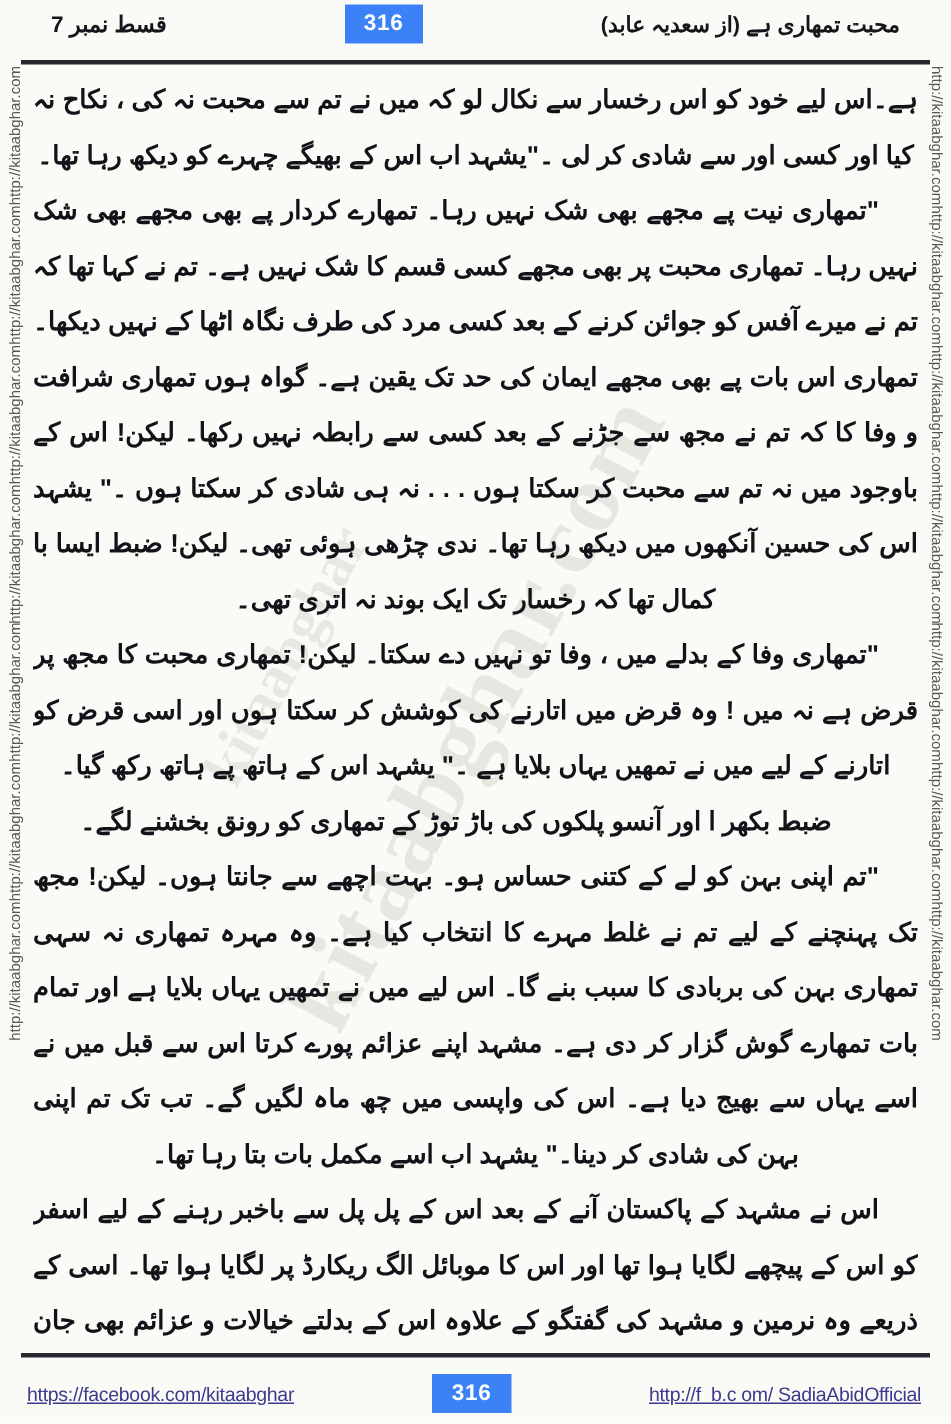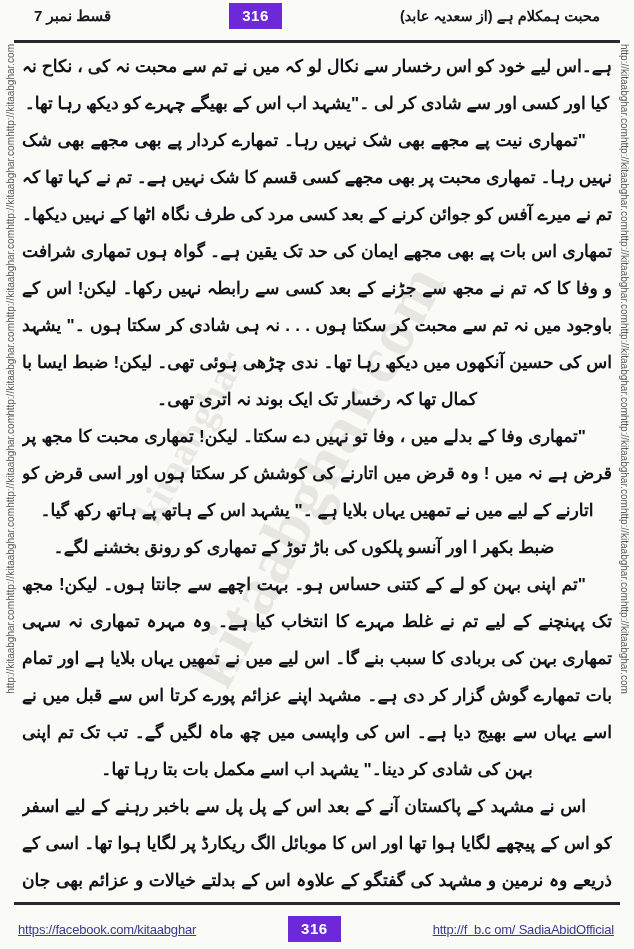--- a/index.html
+++ b/index.html
@@ -39,21 +39,21 @@
   }
   .hdr-title {
     font-size: 14.5px;
     color: #17151c;
     direction: rtl;
     white-space: nowrap;
     font-weight: 700;
     letter-spacing: -0.5px;
   }
   .page-badge {
-    background: #6d28d9;
+    background: #3b82f6;
     color: #ffffff;
     font-size: 15px;
     font-weight: 700;
     padding: 5px 13px 4px 13px;
     line-height: 1.1;
     letter-spacing: 0.5px;
     font-family: "Liberation Sans", sans-serif;
   }
   .rule-top {
     position: absolute;
@@ -214,21 +214,21 @@
       <span class="wm-item">http://kitaabghar.com</span>
     </div>
   </div>
 
   <div class="diag-wm">kitaabghar.com</div>
   <div class="diag-wm-2">kitaabghar</div>
 
   <div class="header">
     <div class="hdr-episode">قسط نمبر 7</div>
     <div class="page-badge">316</div>
-    <div class="hdr-title">محبت ہمکلام ہے (از سعدیہ عابد)</div>
+    <div class="hdr-title">محبت تمھاری ہے (از سعدیہ عابد)</div>
   </div>
   <div class="rule-top"></div>
 
   <div class="body-text">
     <p>ہے۔اس لیے خود کو اس رخسار سے نکال لو کہ میں نے تم سے محبت نہ کی ، نکاح نہ کیا اور کسی اور سے شادی کر لی ۔"یشہد اب اس کے بھیگے چہرے کو دیکھ رہا تھا۔</p>
     <p class="indent">"تمھاری نیت پے مجھے بھی شک نہیں رہا۔ تمھارے کردار پے بھی مجھے بھی شک نہیں رہا۔ تمھاری محبت پر بھی مجھے کسی قسم کا شک نہیں ہے۔ تم نے کہا تھا کہ تم نے میرے آفس کو جوائن کرنے کے بعد کسی مرد کی طرف نگاہ اٹھا کے نہیں دیکھا۔ تمھاری اس بات پے بھی مجھے ایمان کی حد تک یقین ہے۔ گواہ ہوں تمھاری شرافت و وفا کا کہ تم نے مجھ سے جڑنے کے بعد کسی سے رابطہ نہیں رکھا۔ لیکن! اس کے باوجود میں نہ تم سے محبت کر سکتا ہوں . . . نہ ہی شادی کر سکتا ہوں ۔" یشہد اس کی حسین آنکھوں میں دیکھ رہا تھا۔ ندی چڑھی ہوئی تھی۔ لیکن! ضبط ایسا با کمال تھا کہ رخسار تک ایک بوند نہ اتری تھی۔</p>
     <p class="indent">"تمھاری وفا کے بدلے میں ، وفا تو نہیں دے سکتا۔ لیکن! تمھاری محبت کا مجھ پر قرض ہے نہ میں ! وہ قرض میں اتارنے کی کوشش کر سکتا ہوں اور اسی قرض کو اتارنے کے لیے میں نے تمھیں یہاں بلایا ہے ۔" یشہد اس کے ہاتھ پے ہاتھ رکھ گیا۔</p>
     <p class="indent">ضبط بکھر ا اور آنسو پلکوں کی باڑ توڑ کے تمھاری کو رونق بخشنے لگے۔</p>
     <p class="indent">"تم اپنی بہن کو لے کے کتنی حساس ہو۔ بہت اچھے سے جانتا ہوں۔ لیکن! مجھ تک پہنچنے کے لیے تم نے غلط مہرے کا انتخاب کیا ہے۔ وہ مہرہ تمھاری نہ سہی تمھاری بہن کی بربادی کا سبب بنے گا۔ اس لیے میں نے تمھیں یہاں بلایا ہے اور تمام بات تمھارے گوش گزار کر دی ہے۔ مشہد اپنے عزائم پورے کرتا اس سے قبل میں نے اسے یہاں سے بھیج دیا ہے۔ اس کی واپسی میں چھ ماہ لگیں گے۔ تب تک تم اپنی بہن کی شادی کر دینا۔" یشہد اب اسے مکمل بات بتا رہا تھا۔</p>
     <p class="indent last-center">اس نے مشہد کے پاکستان آنے کے بعد اس کے پل پل سے باخبر رہنے کے لیے اسفر کو اس کے پیچھے لگایا ہوا تھا اور اس کا موبائل الگ ریکارڈ پر لگایا ہوا تھا۔ اسی کے ذریعے وہ نرمین و مشہد کی گفتگو کے علاوہ اس کے بدلتے خیالات و عزائم بھی جان گیا تھا کہ مشہد ہر بات نعمان سے کرتا تھا اور نعمان کی کال ریکارڈ ہوتی تھی۔</p>

